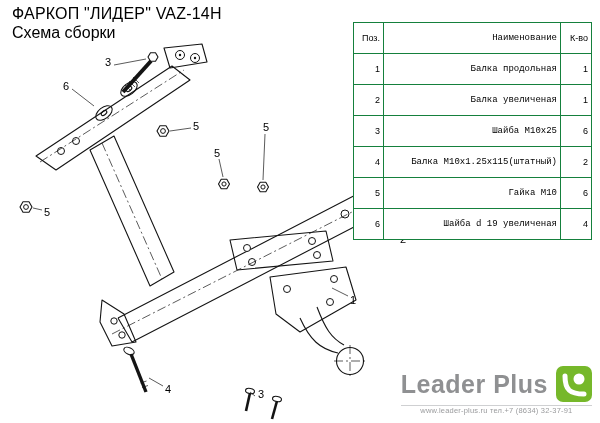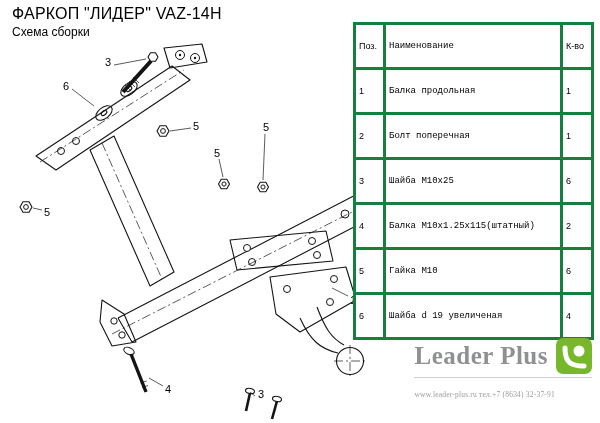--- a/index.html
+++ b/index.html
@@ -4,37 +4,37 @@
 <style>
   * { margin:0; padding:0; box-sizing:border-box; }
   html,body { background:#ffffff; }
   body { width:600px; height:423px; font-family:"Liberation Sans", sans-serif; color:#000; }
   .page { position:relative; width:600px; height:423px; background:#fff; overflow:hidden; }
 
   svg.drawing { position:absolute; left:0; top:0; width:600px; height:423px; }
 
   .title-block { position:absolute; left:12px; top:4px; line-height:19px; }
   .title    { font-size:16px; letter-spacing:0.2px; }
-  .subtitle { font-size:12px; }
+  .subtitle { font-size:16px; }
 
   table.parts-table { position:absolute; left:353px; top:22px; border-collapse:collapse;
                       font-size:9px; background:#fff; }
   table.parts-table th, table.parts-table td {
-      border:3px solid #15803d; font-weight:normal; text-align:left;
-      height:13px; padding:16px 3px; white-space:nowrap; }
+      border:1px solid #15803d; font-weight:normal; text-align:right;
+      height:13px; padding:10px 3px; white-space:nowrap; }
   .c-pos  { width:30px; }
   .c-name { width:177px;font-family:Liberation Mono, monospace; }
   .c-qty  { width:31px;margin-left:47px; }
 
-  .logo { position:absolute; right:8px; bottom:24px; text-align:left;font-family:Liberation Serif, serif; }
+  .logo { position:absolute; right:8px; bottom:8px; text-align:center; }
   .logo-row { display:flex; align-items:center; justify-content:flex-end; gap:8px; }
   .brand { font-size:25px; font-weight:bold; color:#8f9092; letter-spacing:0.5px; }
   .logo-icon { width:36px; height:36px; display:inline-block; }
   .contact { font-size:7.5px; color:#9a9b9d; margin-top:3px;
-             border-top:1px solid #cfd0d2; padding-top:12px; letter-spacing:0.2px; }
+             border-top:1px solid #cfd0d2; padding-top:0; letter-spacing:0.2px; }
 
   .ln   { stroke:#141414; stroke-width:1.1; fill:none; stroke-linejoin:round; }
   .thk  { stroke:#141414; fill:none; }
   .cl   { stroke:#141414; stroke-width:0.7; fill:none; stroke-dasharray:9 3 2 3; }
   .ldr  { stroke:#141414; stroke-width:0.7; fill:none; }
   .hole { stroke:#141414; stroke-width:1; fill:#fff; }
   .dot  { fill:#141414; stroke:none; }
   .num  { font-size:11px; fill:#000; text-anchor:middle; }
 </style>
 </head>
@@ -169,21 +169,21 @@
       </tr>
     </thead>
     <tbody>
       <tr>
         <td class="c-pos">1</td>
         <td class="c-name">Балка продольная</td>
         <td class="c-qty">1</td>
       </tr>
       <tr>
         <td class="c-pos">2</td>
-        <td class="c-name">Болт поперечная</td>
+        <td class="c-name">Балка увеличеная</td>
         <td class="c-qty">1</td>
       </tr>
       <tr>
         <td class="c-pos">3</td>
         <td class="c-name">Шайба М10х25</td>
         <td class="c-qty">6</td>
       </tr>
       <tr>
         <td class="c-pos">4</td>
         <td class="c-name">Балка М10х1.25х115(штатный)</td>

